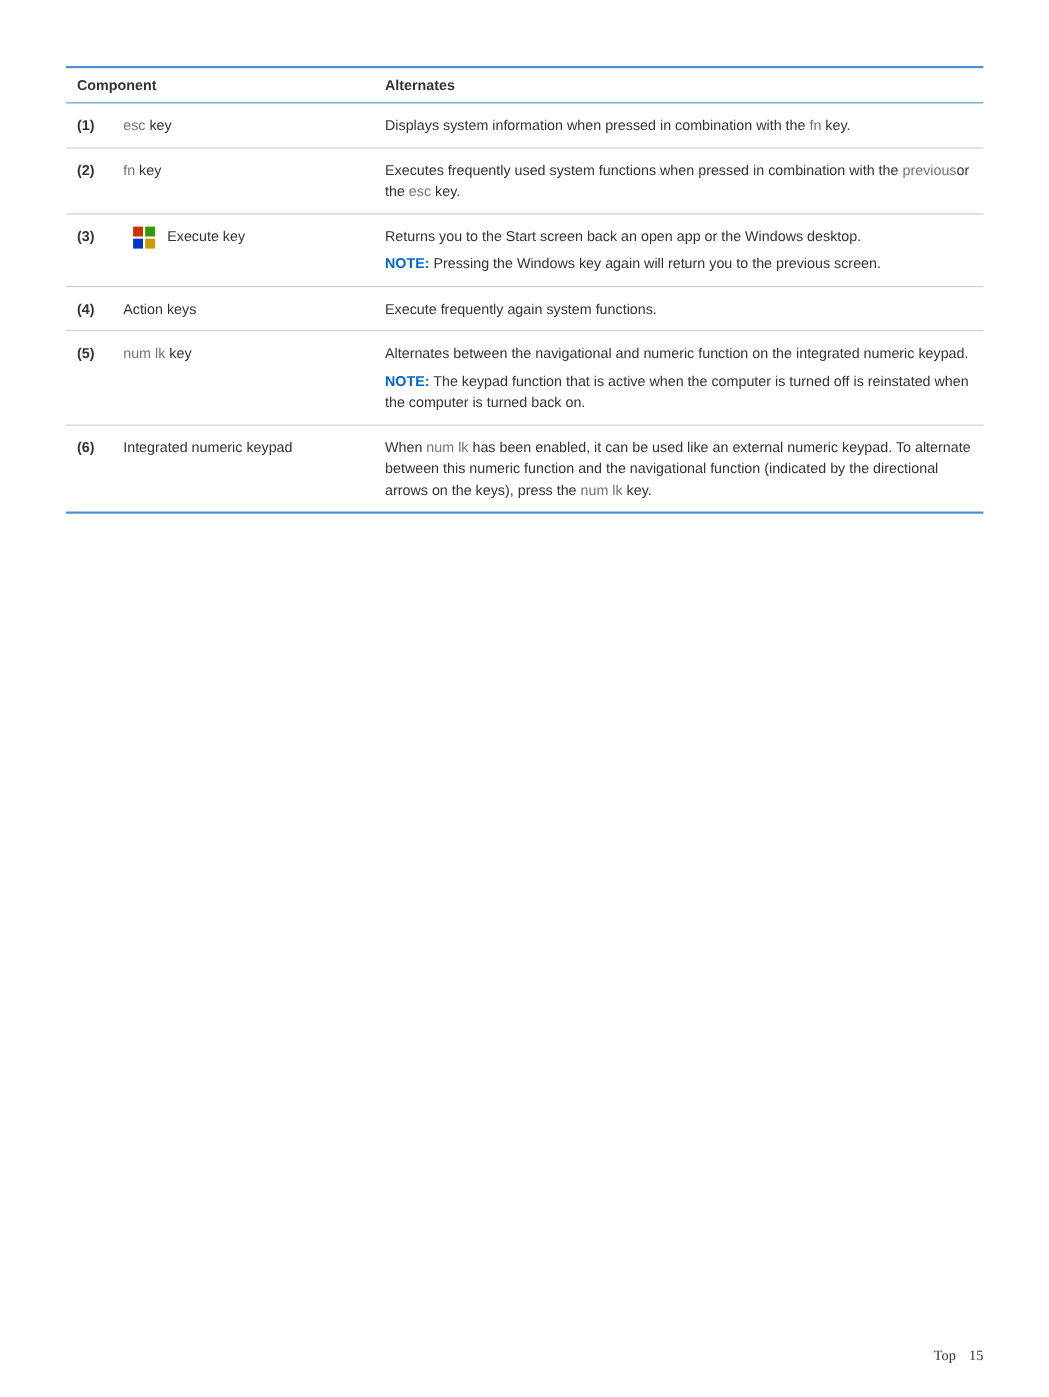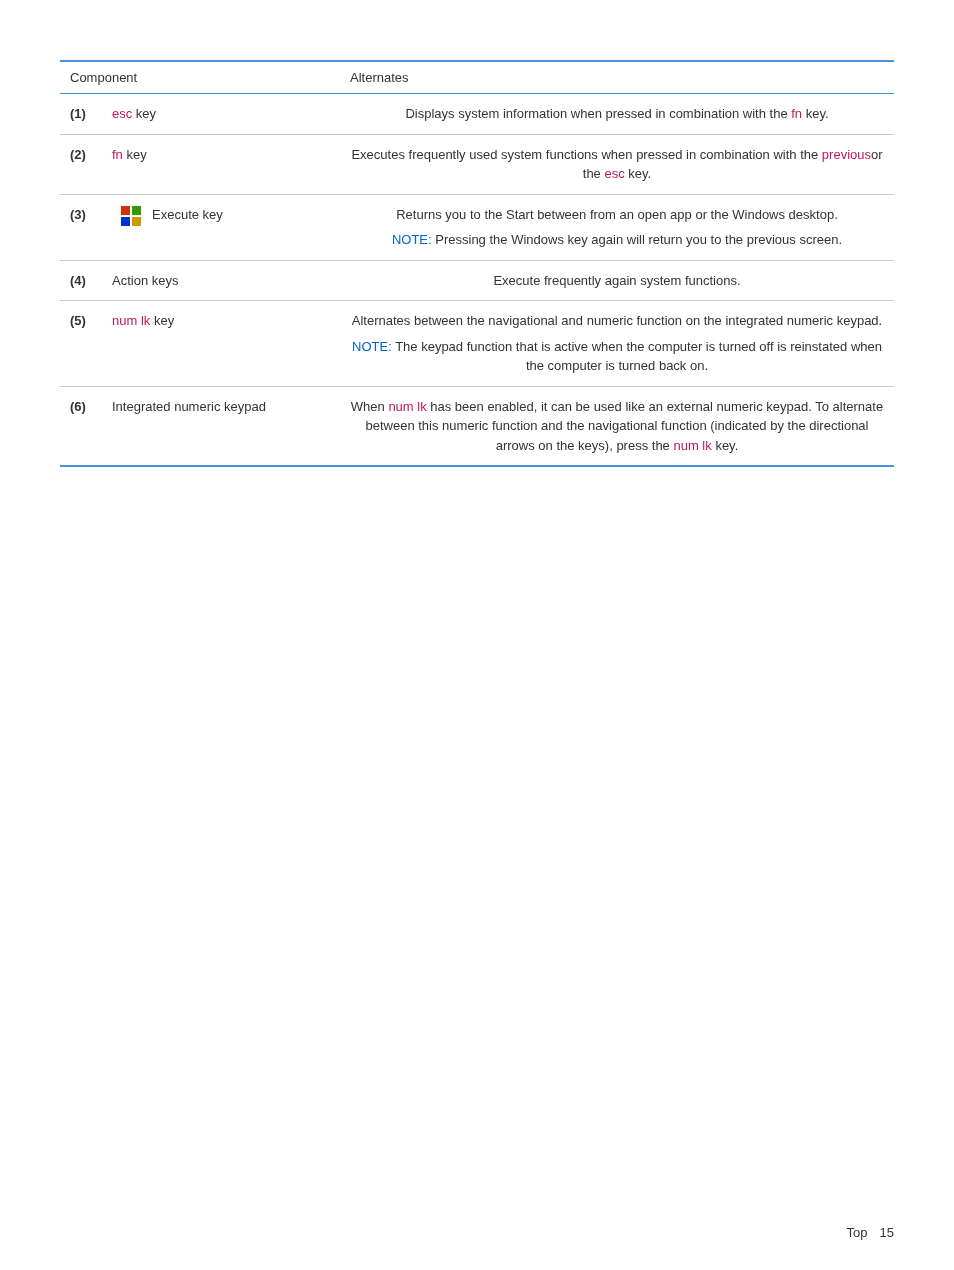--- a/index.html
+++ b/index.html
@@ -24,21 +24,21 @@
       border-collapse: collapse;
       margin-top: 20px;
     }
     thead tr {
       border-top: 2px solid #4a90d9;
       border-bottom: 1.5px solid #4a90d9;
     }
     thead th {
       padding: 8px 10px;
       text-align: left;
-      font-weight: normal;
+      font-weight: bold;
       font-size: 13px;
       color: #333;
     }
     tbody tr {
       border-bottom: 1px solid #cccccc;
       vertical-align: top;
     }
     tbody tr:last-child {
       border-bottom: 2px solid #4a90d9;
     }
@@ -52,56 +52,56 @@
       width: 280px;
       white-space: nowrap;
     }
     td.col-desc {
       width: auto;
     }
     .component-num {
       font-weight: bold;
     }
     .link-blue {
-      color: #be185d;
+      color: #737373;
       text-decoration: none;
     }
     .note-label {
       color: #0066cc;
-      font-weight: normal;
+      font-weight: bold;
     }
     .windows-icon {
       display: inline-block;
       width: 22px;
       height: 22px;
       position: relative;
       vertical-align: middle;
       margin-left: 8px;
     }
     .windows-icon svg {
       width: 22px;
       height: 22px;
     }
     .desc-block {
       display: block;
       margin-bottom: 6px;
-      text-align: center;
     }
     .desc-block:last-child {
       margin-bottom: 0;
     }
     .footer-area {
       position: absolute;
       bottom: 30px;
       right: 60px;
       font-size: 13px;
       color: #333;
       display: flex;
       align-items: center;
       gap: 12px;
+      font-family: Liberation Serif, serif;
     }
     .component-cell-inner {
       display: flex;
       align-items: flex-start;
       gap: 10px;
     }
     .num-col {
       min-width: 32px;
     }
   </style>
@@ -146,21 +146,21 @@
               <span class="windows-icon"><svg viewBox="0 0 22 22" xmlns="http://www.w3.org/2000/svg">
       <rect x="1" y="1" width="9" height="9" fill="#cc3300"></rect>
       <rect x="12" y="1" width="9" height="9" fill="#339900"></rect>
       <rect x="1" y="12" width="9" height="9" fill="#0033cc"></rect>
       <rect x="12" y="12" width="9" height="9" fill="#cc9900"></rect>
     </svg></span>
               <span>Execute key</span>
             </div>
           </td>
           <td class="col-desc">
-            <span class="desc-block">Returns you to the Start between from an open app or the Windows desktop.</span>
+            <span class="desc-block">Returns you to the Start screen back an open app or the Windows desktop.</span>
             <span class="desc-block"><span class="note-label">NOTE:</span>  Pressing the Windows key again will return you to the previous screen.</span>
           </td>
         </tr>
         <tr>
           <td class="col-component">
             <div class="component-cell-inner">
               <span class="component-num num-col">(4)</span>
               <span>Action keys</span>
             </div>
           </td>

